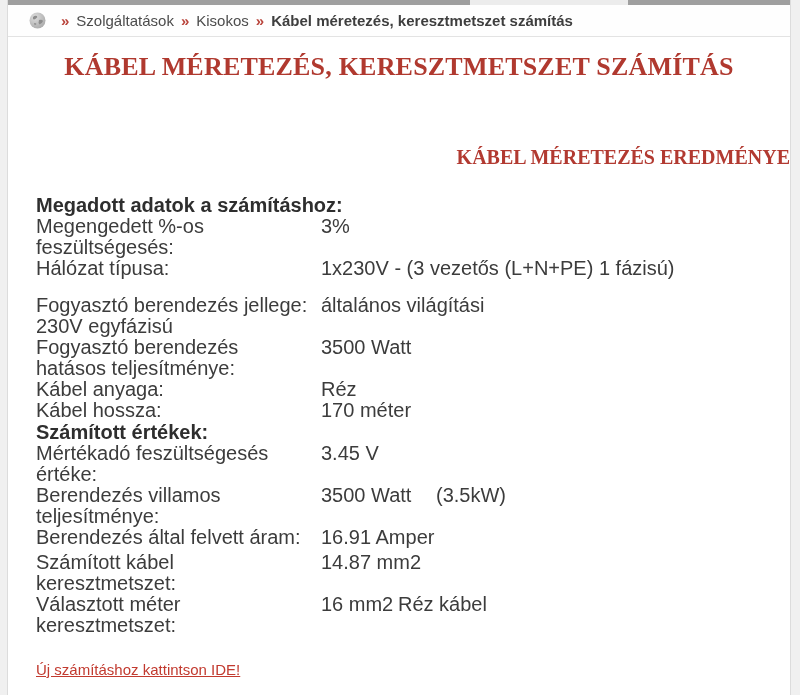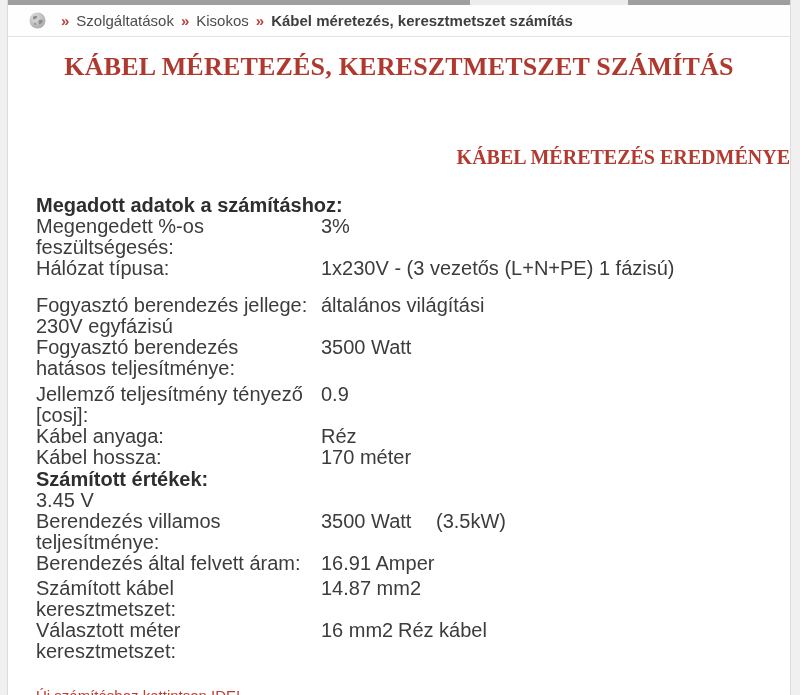--- a/index.html
+++ b/index.html
@@ -145,36 +145,33 @@
       <span class="val"><span class="val-main">általános világítási</span></span>
     </div>
     <div class="row">
       <span class="val"><span class="val-main">230V egyfázisú</span></span>
     </div>
     <div class="row">
       <span class="lbl">Fogyasztó berendezés hatásos teljesítménye:</span>
       <span class="val"><span class="val-main">3500 Watt</span></span>
     </div>
 
-    <div class="row mt5">
-      <span class="lbl">Jellemző teljesítmény tényező [cosj]:</span>
-      <span class="val"><span class="val-main">0.9</span></span>
-    </div>
     <div class="row">
       <span class="lbl">Kábel anyaga:</span>
       <span class="val"><span class="val-main">Réz</span></span>
     </div>
     <div class="row">
       <span class="lbl">Kábel hossza:</span>
       <span class="val"><span class="val-main">170 méter</span></span>
     </div>
 
     <div class="group-header mt9">Számított értékek:</div>
 
     <div class="row">
+      <span class="lbl">Mértékadó feszültségesés értéke:</span>
       <span class="val"><span class="val-main">3.45 V</span></span>
     </div>
     <div class="row">
       <span class="lbl">Berendezés villamos teljesítménye:</span>
       <span class="val"><span class="val-main w115">3500 Watt</span><span class="val-extra">(3.5kW)</span></span>
     </div>
     <div class="row">
       <span class="lbl">Berendezés által felvett áram:</span>
       <span class="val"><span class="val-main">16.91 Amper</span></span>
     </div>

